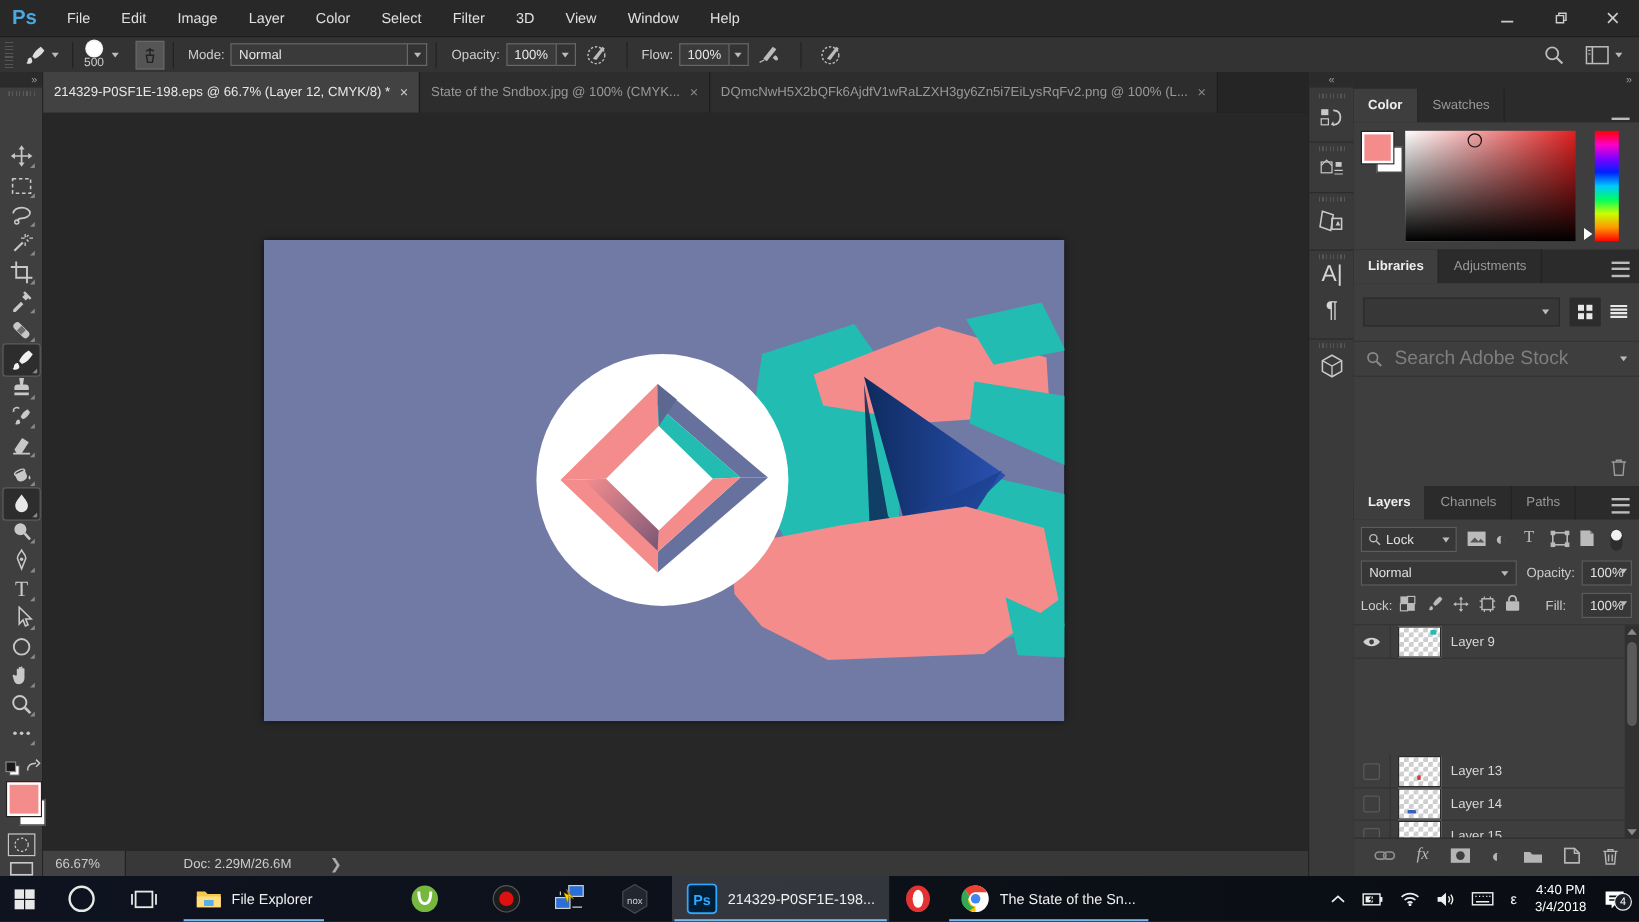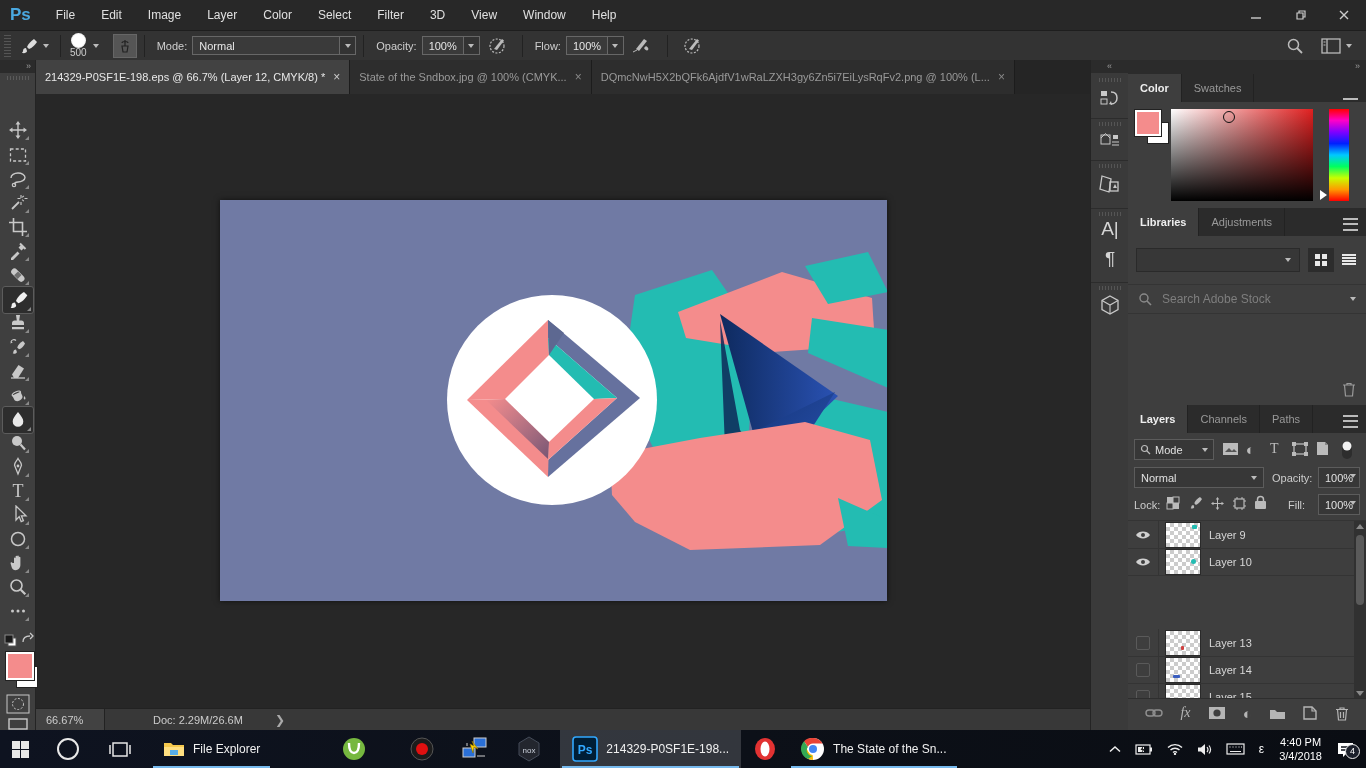--- a/index.html
+++ b/index.html
@@ -504,21 +504,21 @@
     <div class="abs" style="left:208px;top:12px;width:26px;height:24px;display:flex;align-items:center;justify-content:center">
       <svg width="16" height="14">
           <path d="M1 2h14M1 5h14M1 8h14M1 11h14" stroke="#e8e8e8" stroke-width="1.8"></path>
         </svg>
     </div>
     <div class="abs" style="left:0;top:48px;width:238px;height:30px;border-top:1px solid #343434;border-bottom:1px solid #343434;display:flex;align-items:center;padding:0 10px;box-sizing:border-box">
       <svg width="14" height="14">
           <circle cx="6" cy="6" r="4" fill="none" stroke="#8a8a8a" stroke-width="1.4"></circle>
           <path d="M9 9l4 4" stroke="#8a8a8a" stroke-width="1.6"></path>
         </svg>
-      <span style="color:#7e7e7e;font-size:12px;margin-left:10px;flex:1">Search Adobe Stock</span>
+      <span style="color:#7e7e7e;font-size:16px;margin-left:10px;flex:1">Search Adobe Stock</span>
       <div class="cv"></div>
     </div>
     <div class="abs" style="right:10px;bottom:8px">
       <svg width="14" height="15">
           <path d="M1 3h12M5 3V1.5h4V3M2.5 3l1 11h7l1-11" fill="none" stroke="#9a9a9a" stroke-width="1.2"></path>
         </svg>
     </div>
   </div>
 
   <div class="ptabbar" style="top:345px">
@@ -527,21 +527,21 @@
     <div class="ptab">Paths</div>
     <div class="hamb" style="top:10px"></div>
   </div>
   <div class="pbody" style="top:373px;height:297px">
 
     <div class="abs" style="left:6px;top:6px;width:80px;height:21px;background:#373737;border:1px solid #5c5c5c;display:flex;align-items:center;padding:0 5px;box-sizing:border-box;font-size:11px">
       <svg width="11" height="11">
           <circle cx="4.5" cy="4.5" r="3" fill="none" stroke="#bbb" stroke-width="1.2"></circle>
           <path d="M7 7l3 3" stroke="#bbb" stroke-width="1.3"></path>
         </svg>
-      <span style="margin-left:4px;flex:1;color:#e0e0e0">Mode</span>
+      <span style="margin-left:4px;flex:1;color:#e0e0e0">Lock</span>
       <div class="cv"></div>
     </div>
     <div class="abs" style="left:94px;top:9px">
         <svg width="17" height="14">
           <rect x="1" y="1" width="15" height="12" fill="#bbb"></rect>
           <path d="M3 10l4-4 3 3 2-2 3 3z" fill="#555"></path>
         </svg>
       </div>
     <div class="abs" style="left:118px;top:8px;color:#bbb;font-size:15px">◐</div>
     <div class="abs" style="left:142px;top:8px;color:#bbb;font-size:14px;font-family:'Liberation Serif',serif">T</div>
@@ -625,32 +625,20 @@
         <div class="eyecell">
             <svg width="16" height="10">
               <path d="M1 5c3-4.6 11-4.6 14 0-3 4.6-11 4.6-14 0z" fill="#d0d0d0"></path>
               <circle cx="8" cy="5" r="2" fill="#3e3e3e"></circle>
             </svg>
           </div>
         <div class="thumb">
             <div class="spk" style="right:3px;top:2px;width:5px;height:4px;background:#23BCB2"></div>
           </div>
         <span>Layer 9</span>
-      </div>
-      <div class="lrow" style="top:27px">
-        <div class="eyecell">
-            <svg width="16" height="10">
-              <path d="M1 5c3-4.6 11-4.6 14 0-3 4.6-11 4.6-14 0z" fill="#d0d0d0"></path>
-              <circle cx="8" cy="5" r="2" fill="#3e3e3e"></circle>
-            </svg>
-          </div>
-        <div class="thumb">
-            <div class="spk" style="right:4px;top:9px;width:5px;height:5px;background:#23BCB2;border-radius:50%"></div>
-          </div>
-        <span>Layer 10</span>
       </div>
       <div class="lrow" style="top:108px">
         <div class="eyecell">
             <div class="eyebox"></div>
           </div>
         <div class="thumb">
             <div class="spk" style="left:15px;bottom:5px;width:3px;height:4px;background:#d04040"></div>
           </div>
         <span>Layer 13</span>
       </div>

